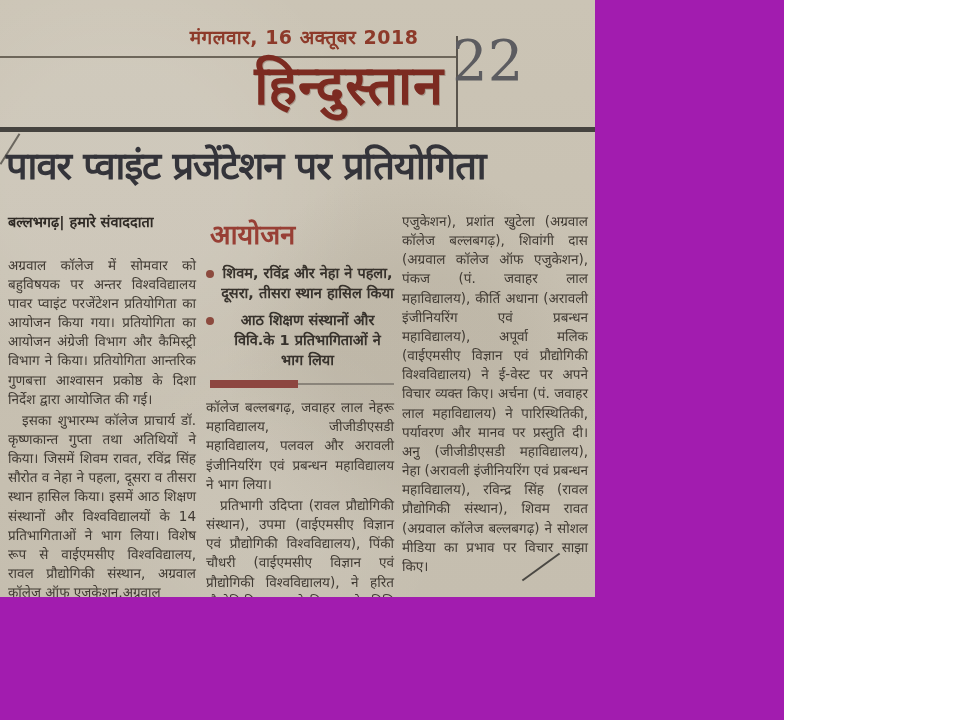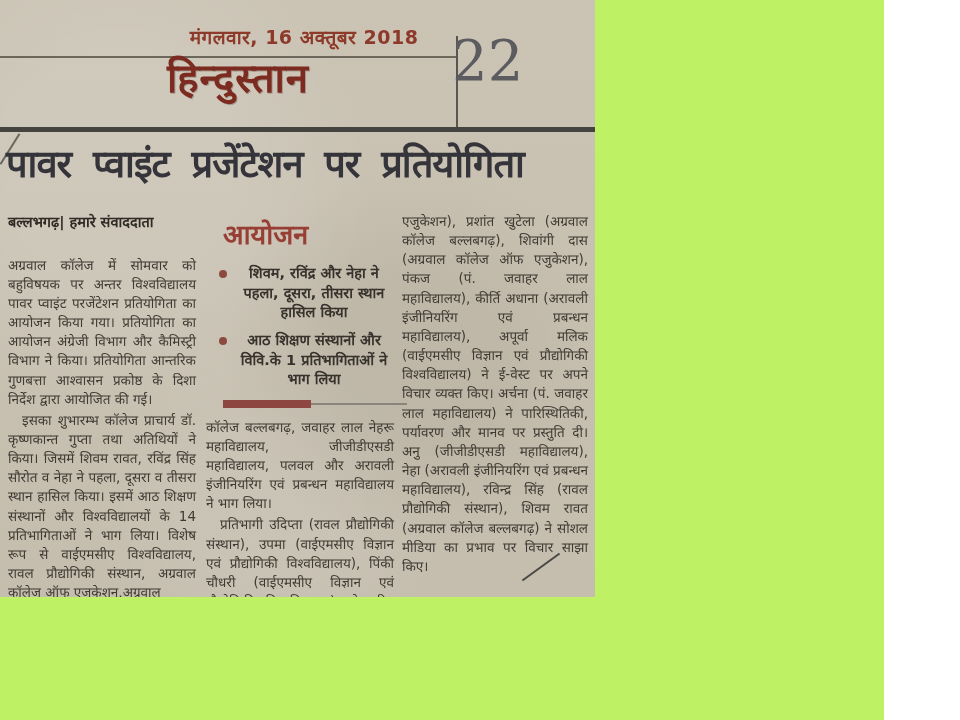--- a/index.html
+++ b/index.html
@@ -1,70 +1,70 @@
 <!DOCTYPE html>
 <html><head>
 <meta charset="utf-8">
 <style>
   * { margin:0; padding:0; box-sizing:border-box; }
   html,body { width:960px; height:720px; background:#ffffff; overflow:hidden;
               font-family:"DejaVu Sans", sans-serif; }
-  .canvas { position:relative; width:884px; height:720px; background:#bef264; }
+  .canvas { position:relative; width:784px; height:720px; background:#a21caf; }
 
   
   .clipping {
     position:absolute; left:0; top:0; width:595px; height:597px;
     background:
       radial-gradient(circle at 20% 30%, rgba(255,255,255,.10) 0 18%, transparent 40%),
       radial-gradient(circle at 70% 60%, rgba(90,80,60,.08) 0 15%, transparent 35%),
       radial-gradient(circle at 45% 85%, rgba(255,255,255,.07) 0 12%, transparent 30%),
       linear-gradient(180deg,#cbc4b5 0%, #c8c1b2 45%, #c5beaf 100%);
     overflow:hidden;
   }
 
   
   .date-line {
     position:absolute; left:150px; top:24px; width:308px; text-align:center;
     color:#8d3a2a; font-weight:bold; font-size:19px; letter-spacing:.5px;
   }
   .rule-under-date { position:absolute; left:0; top:56px; width:458px; height:2px; background:#6d665a; }
   .masthead {
-    position:absolute; left:32px; top:56px; width:412px; text-align:center;
-    color:#7c2b21; font-weight:bold; font-size:40px; line-height:1.1;
+    position:absolute; left:32px; top:56px; width:412px; text-align:right;
+    color:#7c2b21; font-weight:bold; font-size:54px; line-height:1.1;
     letter-spacing:1px; text-shadow:1px 1px 0 rgba(60,20,10,.25);
   }
   .vert-divider { position:absolute; left:456px; top:36px; width:2px; height:92px; background:#5a554d; }
   .page-number {
     position:absolute; left:452px; top:30px; width:120px;
     font-family:"DejaVu Serif", serif; font-size:56px; color:#5c5c60; line-height:1.1;
   }
   .thick-rule { position:absolute; left:0; top:127px; width:595px; height:5px; background:#45433f; }
 
   
   .headline {
     position:absolute; left:6px; top:138px; width:582px;
     font-size:38px; font-weight:bold; color:#34343a; line-height:1.5;
-    letter-spacing:-1px; white-space:nowrap;font-family:Liberation Mono, monospace;
+    letter-spacing:-1px; white-space:nowrap;
   }
   .crop-mark-tl { position:absolute; left:-8px; top:148px; width:36px; height:2px;
     background:#6b675f; transform:rotate(-58deg); }
 
   
   .col { position:absolute; top:212px; color:#403a33; font-size:13.5px;
          line-height:1.42; text-align:justify; }
   .col1 { left:8px;   width:188px; }
   .col2 { left:206px; width:188px; }
   .col3 { left:402px; width:186px; }
   .col p { margin-bottom:2px; }
   .col p.indent { text-indent:14px; }
 
   .dateline { font-weight:bold; font-size:14.5px; color:#2f2a25; margin-bottom:23px; }
 
   
-  .hbox { margin-bottom:8px;margin-left:13px; }
+  .hbox { margin-bottom:8px; }
   .hbox-title { color:#983f35; font-weight:bold; font-size:27px; margin:4px 0 10px 4px; }
   .hbox ul { list-style:none; }
   .hbox li { position:relative; padding-left:15px; font-weight:bold; font-size:14.5px;
              color:#37322c; margin-bottom:8px; text-align:center; line-height:1.35; }
   .hbox li::before { content:""; position:absolute; left:0; top:6px; width:8px; height:8px;
              border-radius:50%; background:#8c4a3e; }
   .hbox-bar { position:relative; height:8px; margin:10px 0 10px 4px; }
   .hbox-bar .bar { position:absolute; left:0; top:0; width:88px; height:8px; background:#8d4640; }
   .hbox-bar .line { position:absolute; left:88px; top:3px; width:96px; height:2px; background:#8a847a; }
 

